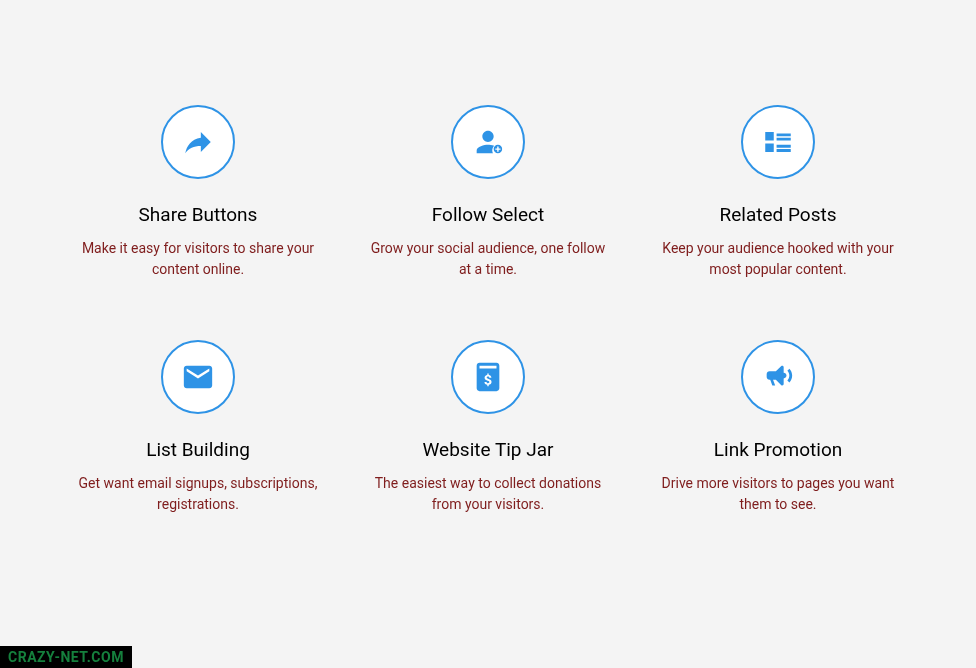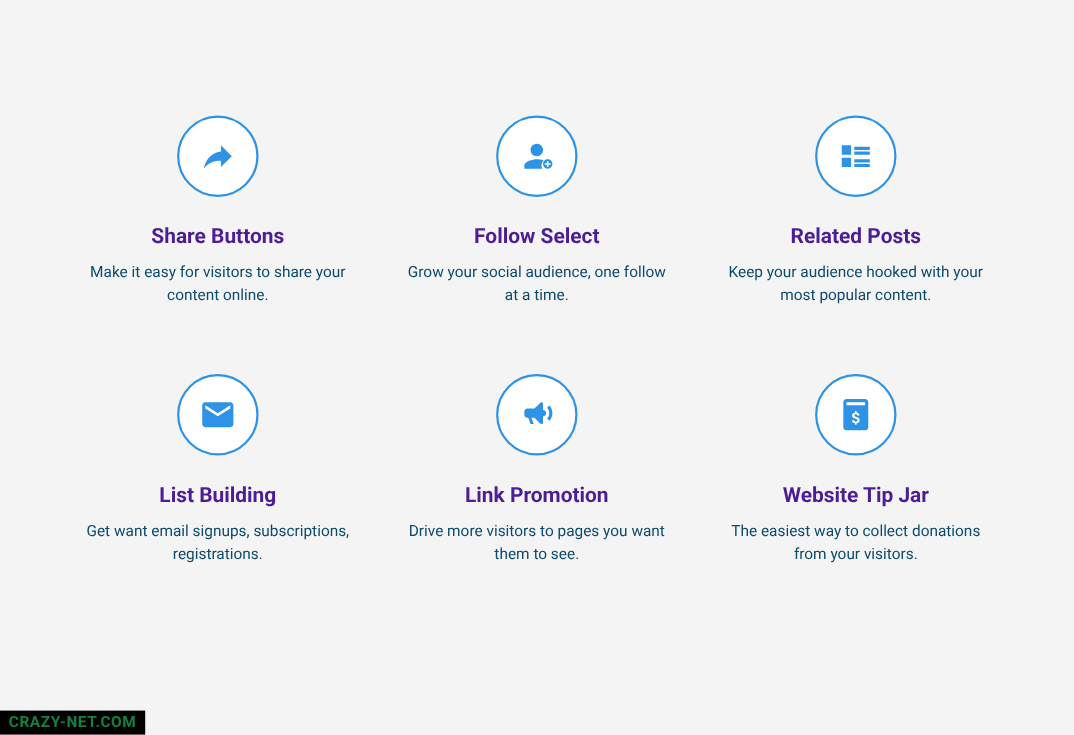--- a/index.html
+++ b/index.html
@@ -50,27 +50,27 @@
       justify-content: center;
       margin-bottom: 24px;
     }
     .icon-circle svg {
       width: 34px;
       height: 34px;
       fill: #2e93e6;
     }
     .tool-title {
       font-size: 19px;
-      font-weight: 700;
-      color: #4c1d95;
+      font-weight: 400;
+      color: #000000;
       margin-bottom: 12px;
     }
     .tool-desc {
       font-size: 14px;
-      color: #0c4a6e;
+      color: #7f1d1d;
       line-height: 1.5;
       max-width: 240px;
     }
     .watermark {
       position: absolute;
       bottom: 0;
       left: 0;
       background-color: #000000;
       color: #15803d;
       font-size: 14px;
@@ -122,33 +122,33 @@
             <path d="M20 4H4c-1.1 0-2 .9-2 2v12c0 1.1.9 2 2 2h16c1.1 0 2-.9 2-2V6c0-1.1-.9-2-2-2zm0 4l-8 5-8-5V6l8 5 8-5v2z"></path>
           </svg>
       </div>
       <div class="tool-title">List Building</div>
       <div class="tool-desc">Get want email signups, subscriptions, registrations.</div>
     </div>
 
     <div class="tool-card">
       <div class="icon-circle">
         <svg viewBox="0 0 24 24">
+            <path d="M18 2H6c-1.1 0-2 .9-2 2v16c0 1.1.9 2 2 2h12c1.1 0 2-.9 2-2V4c0-1.1-.9-2-2-2zM6 4h12v2H6V4zm6.5 13.5v1h-1v-1c-1.1-.1-2-.7-2-2h1.5c0 .5.4.9 1 .9.6 0 1-.3 1-.8 0-.5-.3-.7-1.2-1-1.1-.3-2.2-.8-2.2-2.1 0-1 .7-1.7 1.9-1.9v-1h1v1c1.1.1 1.9.8 1.9 1.9h-1.5c0-.5-.3-.8-.9-.8-.5 0-.9.3-.9.7 0 .5.4.7 1.3 1 1.2.4 2.1.8 2.1 2.1 0 1.1-.8 1.8-2 2z"></path>
+          </svg>
+      </div>
+      <div class="tool-title">Website Tip Jar</div>
+      <div class="tool-desc">The easiest way to collect donations from your visitors.</div>
+    </div>
+
+    <div class="tool-card">
+      <div class="icon-circle">
+        <svg viewBox="0 0 24 24">
             <path d="M18 11c0-1.1-.9-2-2-2V5c0-.55-.45-1-1-1-.25 0-.49.1-.67.26L10.5 8H6c-1.1 0-2 .9-2 2v2c0 1.1.9 2 2 2h.5l1.5 4h2l-1.5-4h2l3.83 3.74c.18.16.42.26.67.26.55 0 1-.45 1-1v-4c1.1 0 2-.9 2-2zm2 0c0 1.33-.53 2.53-1.38 3.42l1.42 1.42C21.27 14.62 22 12.9 22 11s-.73-3.62-1.96-4.84l-1.42 1.42C19.47 8.47 20 9.67 20 11z"></path>
           </svg>
       </div>
       <div class="tool-title">Link Promotion</div>
       <div class="tool-desc">Drive more visitors to pages you want them to see.</div>
-    </div>
-
-    <div class="tool-card">
-      <div class="icon-circle">
-        <svg viewBox="0 0 24 24">
-            <path d="M18 2H6c-1.1 0-2 .9-2 2v16c0 1.1.9 2 2 2h12c1.1 0 2-.9 2-2V4c0-1.1-.9-2-2-2zM6 4h12v2H6V4zm6.5 13.5v1h-1v-1c-1.1-.1-2-.7-2-2h1.5c0 .5.4.9 1 .9.6 0 1-.3 1-.8 0-.5-.3-.7-1.2-1-1.1-.3-2.2-.8-2.2-2.1 0-1 .7-1.7 1.9-1.9v-1h1v1c1.1.1 1.9.8 1.9 1.9h-1.5c0-.5-.3-.8-.9-.8-.5 0-.9.3-.9.7 0 .5.4.7 1.3 1 1.2.4 2.1.8 2.1 2.1 0 1.1-.8 1.8-2 2z"></path>
-          </svg>
-      </div>
-      <div class="tool-title">Website Tip Jar</div>
-      <div class="tool-desc">The easiest way to collect donations from your visitors.</div>
     </div>
 
   </div>
 </div>
 
 <div class="watermark">CRAZY-NET.COM</div>
 
 </body></html>

